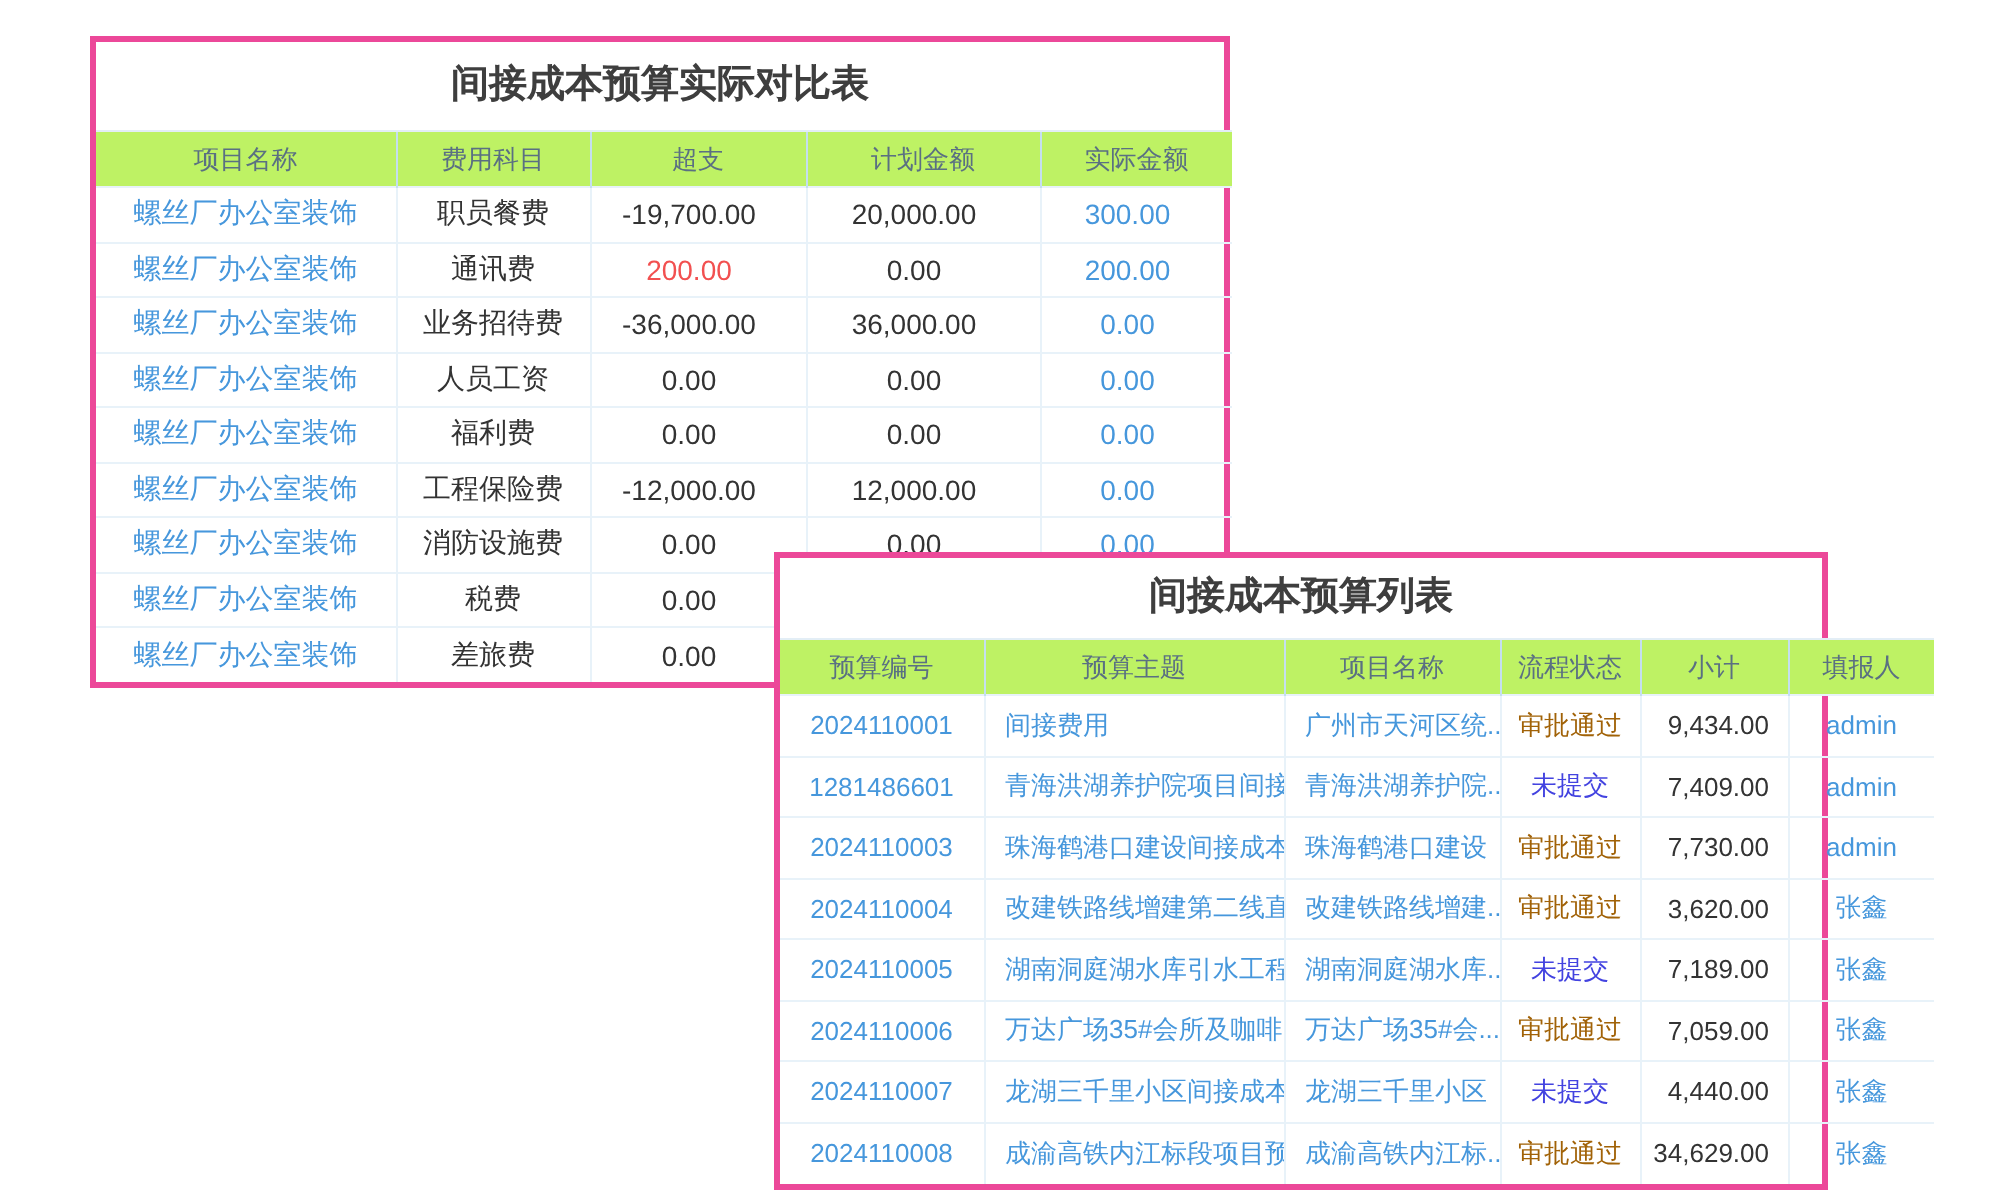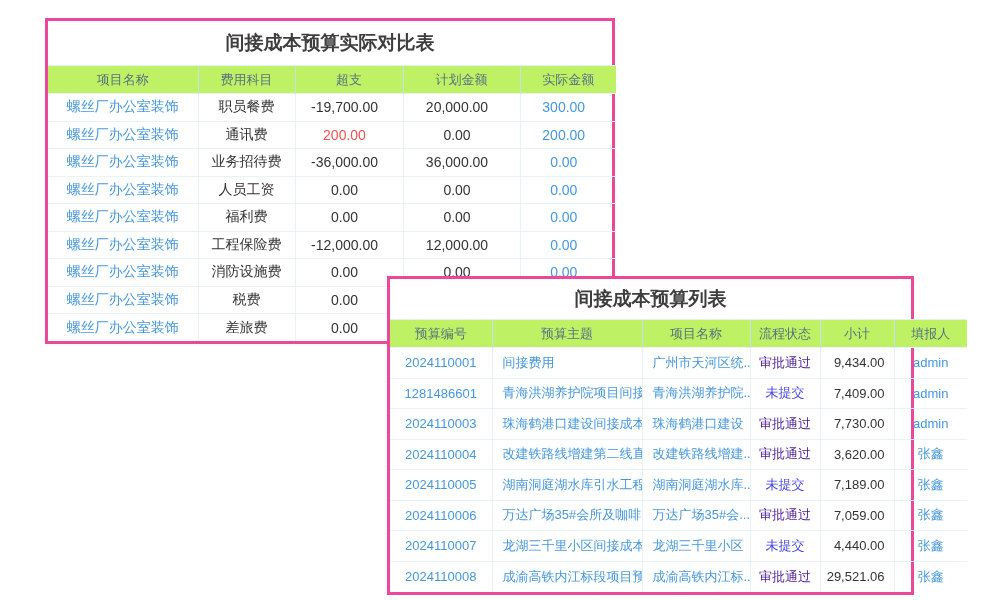--- a/index.html
+++ b/index.html
@@ -43,21 +43,21 @@
     overflow: hidden;
   }
   tbody td + td { border-left: 1px solid #e8f2f9; }
   #panel-compare tbody td { height: 27.5px; text-align: center; }
   #panel-list    tbody td { height: 30.5px; font-size: 13px; }
   .c { text-align: center; }
   .r { text-align: right; padding-right: 9px; }
   .l { text-align: left; padding-left: 10px; }
   .link { color: #4697dc; cursor: pointer; }
   .red { color: #f25050; }
-  .approved { color: #4c1d95; }
+  .approved { color: #a16207; }
   .unsubmitted { color: #4343e0; }
 </style>
 </head>
 <body>
 
 <div class="panel" id="panel-compare">
   <div class="panel-title">间接成本预算实际对比表</div>
   <table>
     <colgroup>
       <col style="width:150px">
@@ -236,18 +236,18 @@
           <td class="c unsubmitted">未提交</td>
           <td class="r">4,440.00</td>
           <td class="c link">张鑫</td>
         </tr>
 
         <tr>
           <td class="c link">2024110008</td>
           <td class="l link">成渝高铁内江标段项目预...</td>
           <td class="l link">成渝高铁内江标...</td>
           <td class="c approved">审批通过</td>
-          <td class="r">29,521.06</td>
+          <td class="r">34,629.00</td>
           <td class="c link">张鑫</td>
         </tr>
       </tbody>
   </table>
 </div>
 
 </body></html>

